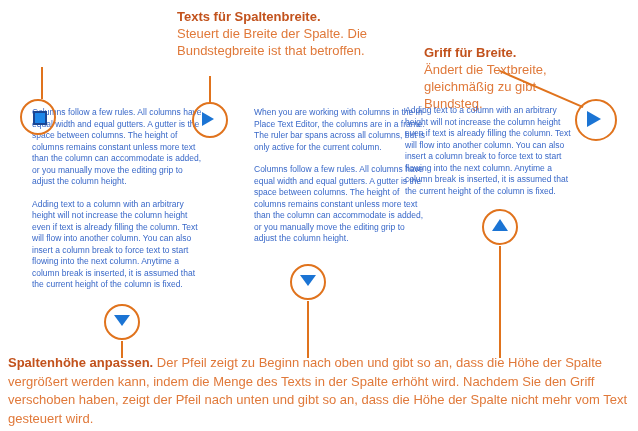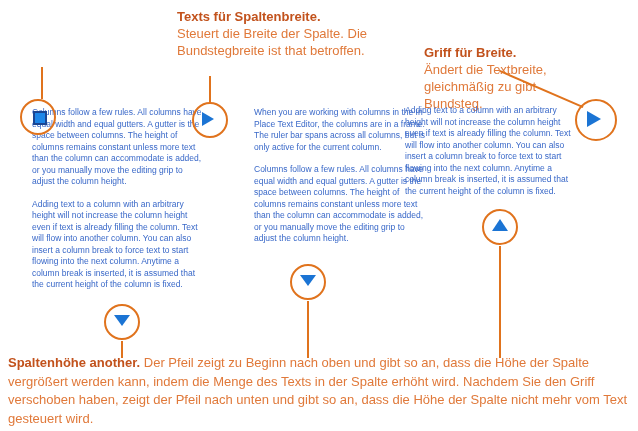--- a/index.html
+++ b/index.html
@@ -133,17 +133,17 @@
   <div class="circle" id="circ-col3"></div>
 
   <div class="grip-square" id="grip-position"></div>
   <div class="tri right" id="grip-colwidth"></div>
   <div class="tri right" id="grip-width"></div>
   <div class="tri down" id="grip-col1"></div>
   <div class="tri down" id="grip-col2"></div>
   <div class="tri up" id="grip-col3"></div>
 
   <p class="caption">
-    <span class="cap-title">Spaltenhöhe another.</span>
+    <span class="cap-title">Spaltenhöhe anpassen.</span>
     <span>Der Pfeil zeigt zu Beginn nach oben und gibt so an, dass die Höhe der Spalte vergrößert werden kann, indem die Menge des Texts in der Spalte erhöht wird. Nachdem Sie den Griff verschoben haben, zeigt der Pfeil nach unten und gibt so an, dass die Höhe der Spalte nicht mehr vom Text gesteuert wird.</span>
   </p>
 
 </div>
 
 </body></html>

